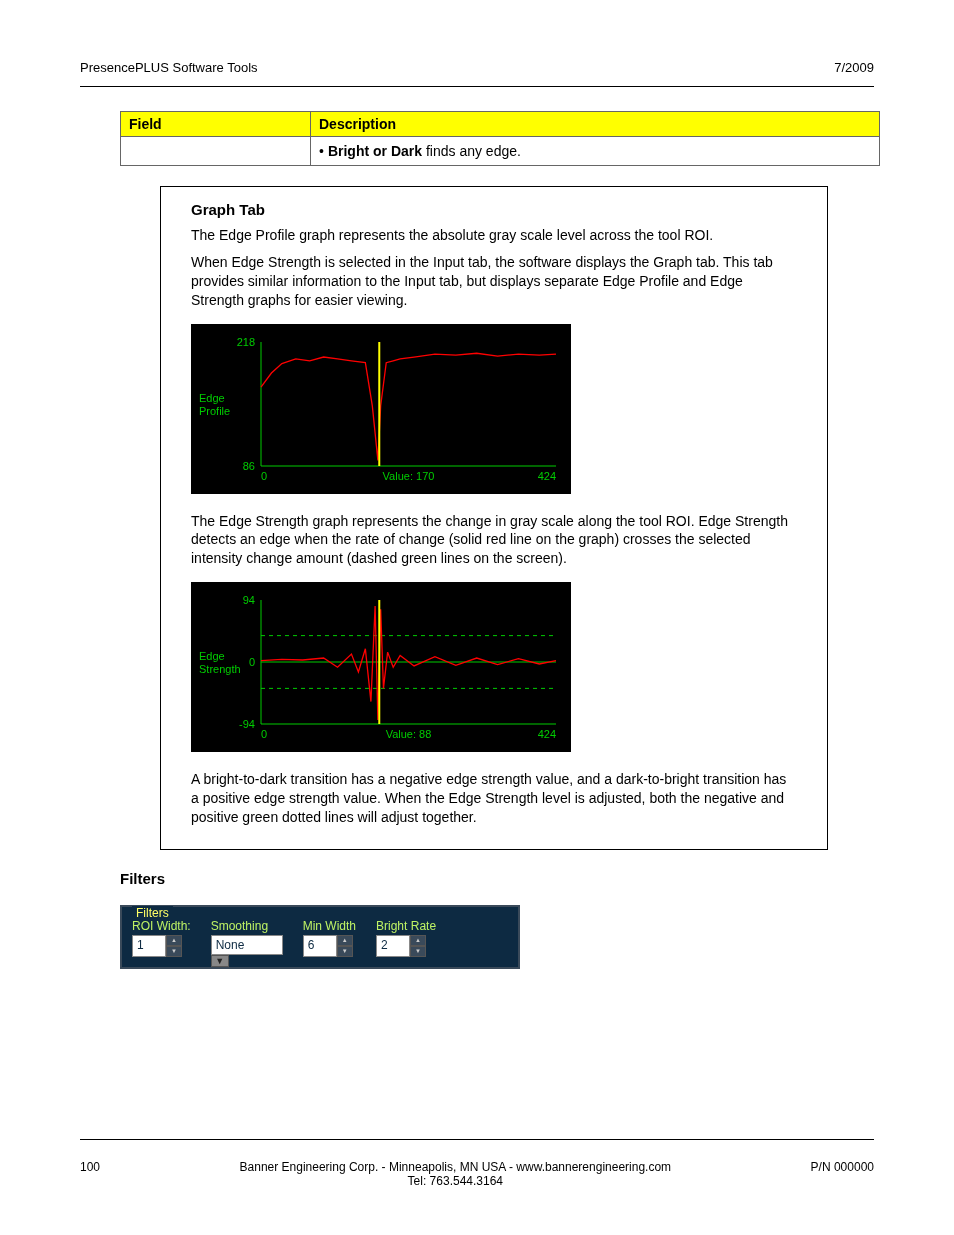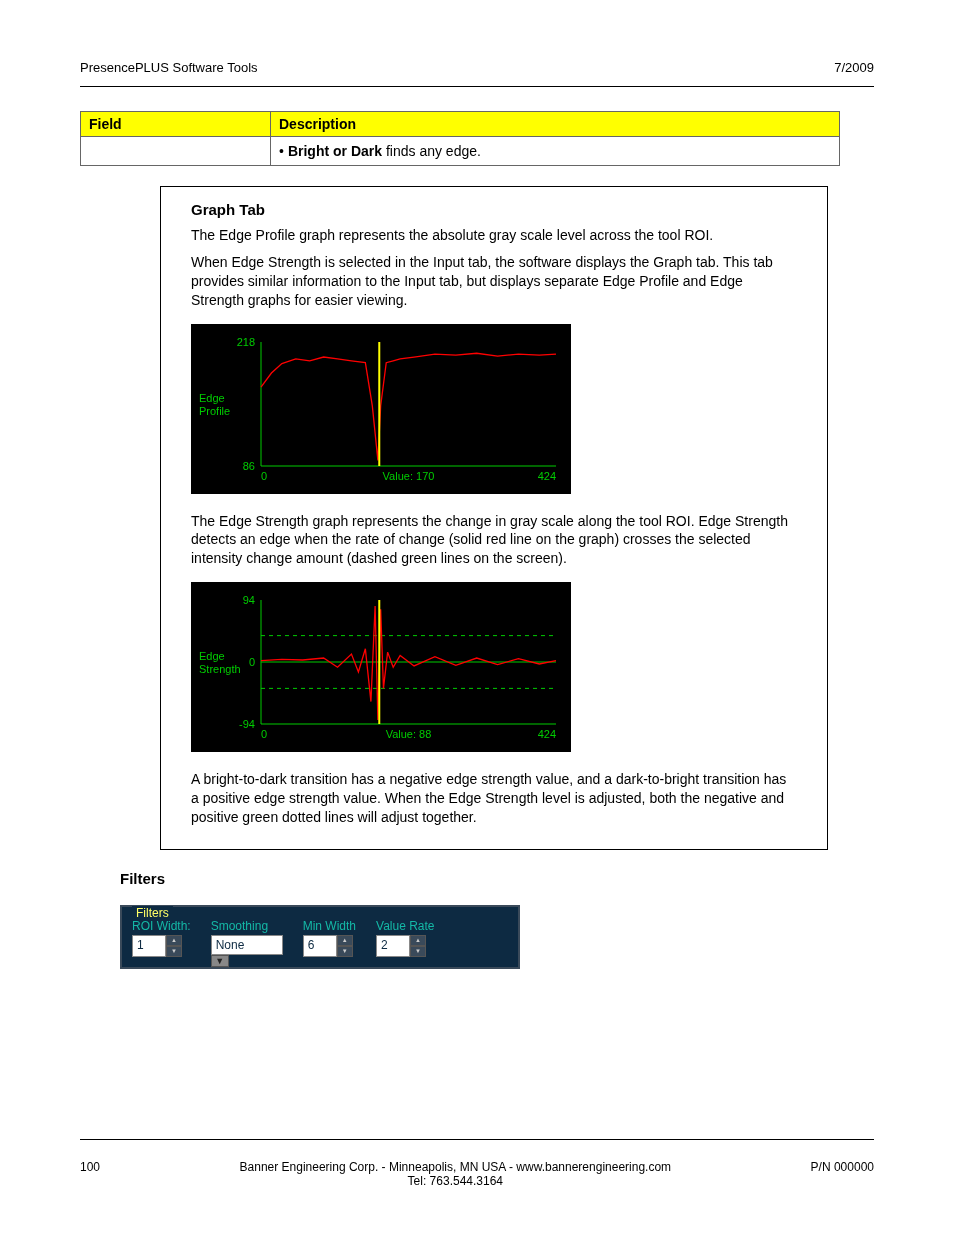--- a/index.html
+++ b/index.html
@@ -19,20 +19,21 @@
     display: flex;
     justify-content: space-between;
     border-bottom: 1px solid #000;
     padding-bottom: 11px;
     margin-bottom: 24px;
     font-size: 13px;
   }
   .field-table {
     border-collapse: collapse;
     width: 760px;
+    margin-left: 40px;
     margin-bottom: 20px;
   }
   .field-table th {
     background: #ffff00;
     border: 1px solid #666;
     text-align: left;
     padding: 4px 8px;
     font-weight: bold;
     font-size: 14px;
   }
@@ -92,21 +93,21 @@
     background: #0d2a42;
     padding: 0 4px;
     font-size: 12px;
   }
   .filters-row {
     display: flex;
     gap: 20px;
     margin-top: -2px;
   }
   .filters-col { display:flex; flex-direction:column; gap:2px; }
-  .filters-col label { color:#14b8a6; font-size:12px; }
+  .filters-col label { color:#bef264; font-size:12px; }
   .spin {
     display:flex;
     align-items:stretch;
     height: 22px;
   }
   .spin .val {
     background:#fff;
     color:#0d2a42;
     width:34px;
     padding:2px 4px;
@@ -266,21 +267,21 @@
         <label>Min Width</label>
         <div class="spin">
           <div class="val">6</div>
           <div class="btns">
             <div>▲</div>
             <div>▼</div>
           </div>
         </div>
       </div>
       <div class="filters-col">
-        <label>Value Rate</label>
+        <label>Bright Rate</label>
         <div class="spin">
           <div class="val">2</div>
           <div class="btns">
             <div>▲</div>
             <div>▼</div>
           </div>
         </div>
       </div>
     </div>
   </div>

